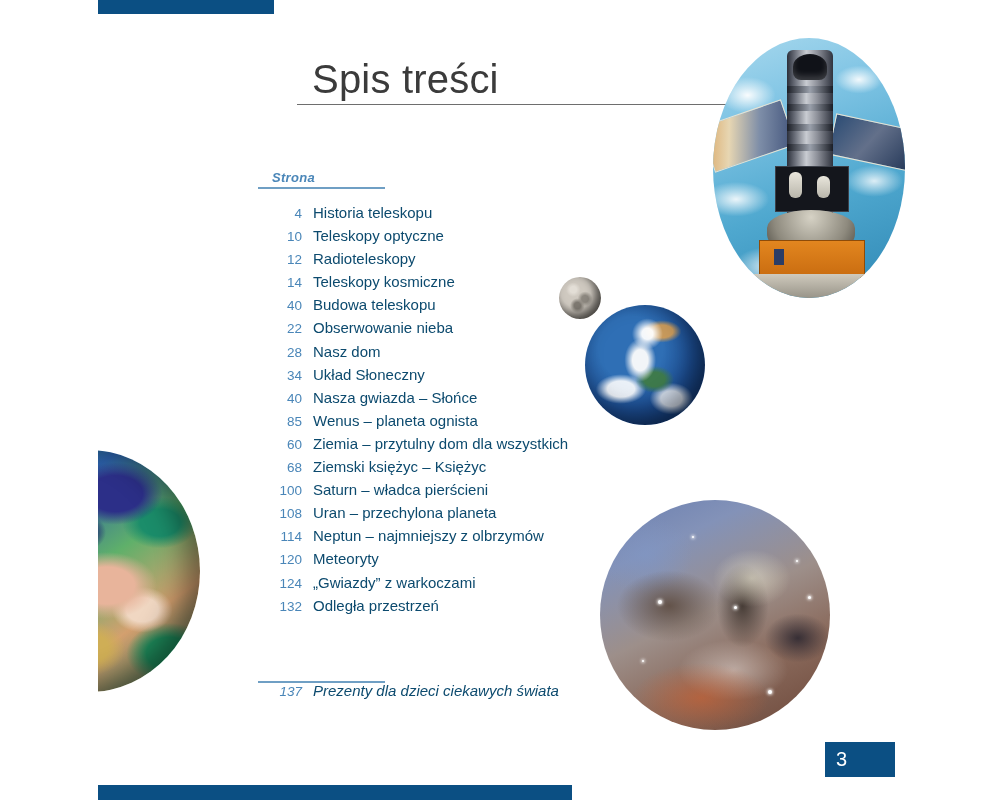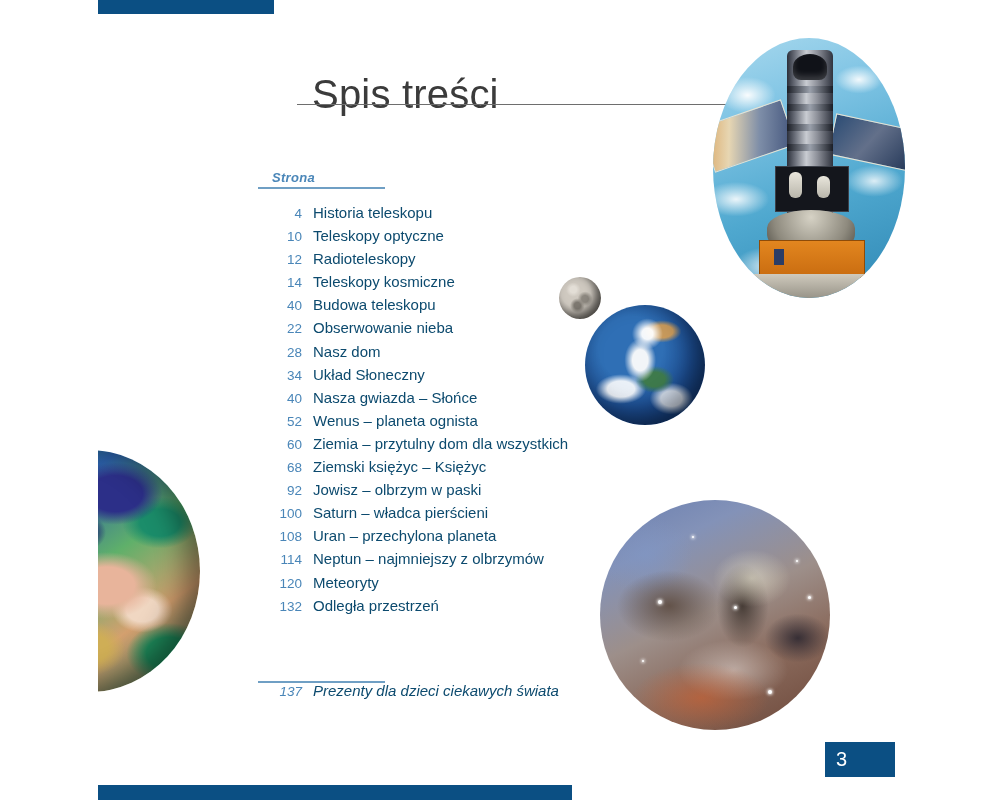--- a/index.html
+++ b/index.html
@@ -42,21 +42,20 @@
   .title {
     position: absolute;
     left: 312px;
     top: 55px;
     font-size: 40px;
     font-weight: 400;
     color: #3b3b3b;
     letter-spacing: 0.2px;
     line-height: 48px;
     white-space: nowrap;
-    margin-top: 15px;
   }
   .title-rule {
     position: absolute;
     left: 297px;
     top: 104px;
     width: 440px;
     height: 1px;
     background: #6e6e6e;
   }
 
@@ -394,50 +393,50 @@
       </div>
       <div class="toc-row">
         <span class="toc-page">34</span>
         <span class="toc-title">Układ Słoneczny</span>
       </div>
       <div class="toc-row">
         <span class="toc-page">40</span>
         <span class="toc-title">Nasza gwiazda – Słońce</span>
       </div>
       <div class="toc-row">
-        <span class="toc-page">52</span>
+        <span class="toc-page">85</span>
         <span class="toc-title">Wenus – planeta ognista</span>
       </div>
       <div class="toc-row">
         <span class="toc-page">60</span>
         <span class="toc-title">Ziemia – przytulny dom dla wszystkich</span>
       </div>
       <div class="toc-row">
         <span class="toc-page">68</span>
         <span class="toc-title">Ziemski księżyc – Księżyc</span>
       </div>
       <div class="toc-row">
-        <span class="toc-page">92</span>
-        <span class="toc-title">Jowisz – olbrzym w paski</span>
-      </div>
-      <div class="toc-row">
         <span class="toc-page">100</span>
         <span class="toc-title">Saturn – władca pierścieni</span>
       </div>
       <div class="toc-row">
         <span class="toc-page">108</span>
         <span class="toc-title">Uran – przechylona planeta</span>
       </div>
       <div class="toc-row">
         <span class="toc-page">114</span>
         <span class="toc-title">Neptun – najmniejszy z olbrzymów</span>
       </div>
       <div class="toc-row">
         <span class="toc-page">120</span>
         <span class="toc-title">Meteoryty</span>
+      </div>
+      <div class="toc-row">
+        <span class="toc-page">124</span>
+        <span class="toc-title">„Gwiazdy” z warkoczami</span>
       </div>
       <div class="toc-row">
         <span class="toc-page">132</span>
         <span class="toc-title">Odległa przestrzeń</span>
       </div>
     </div>
 
   <div class="rule-blue-bottom"></div>
   <div class="toc-footer" id="toc-footer">
       <div class="toc-row">

